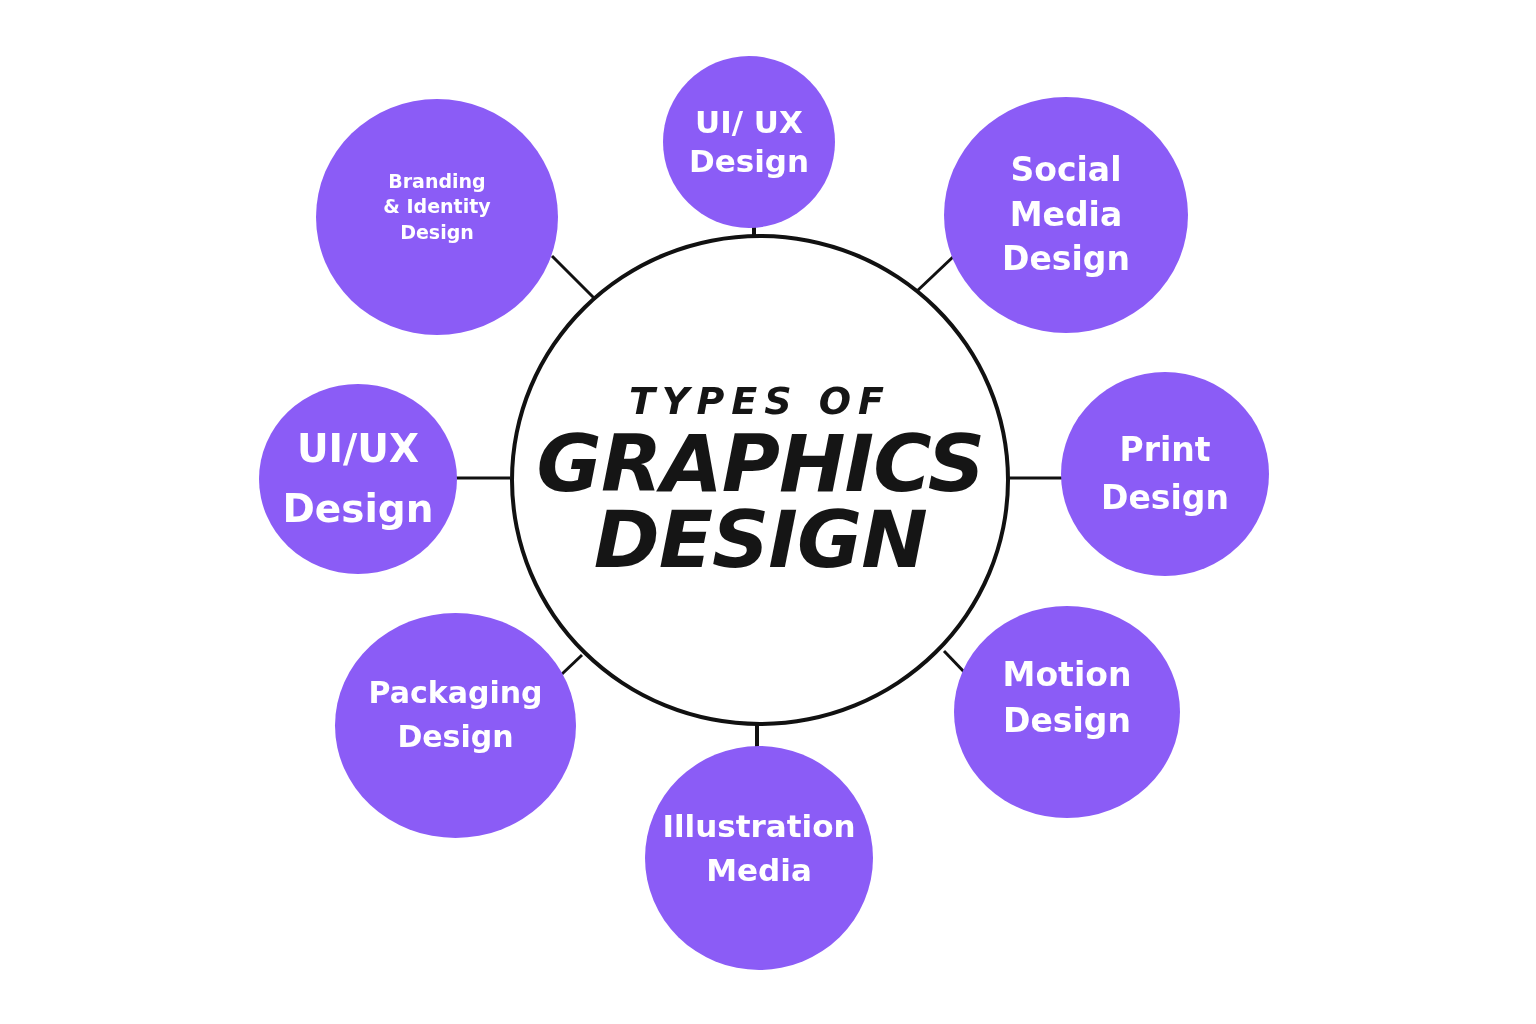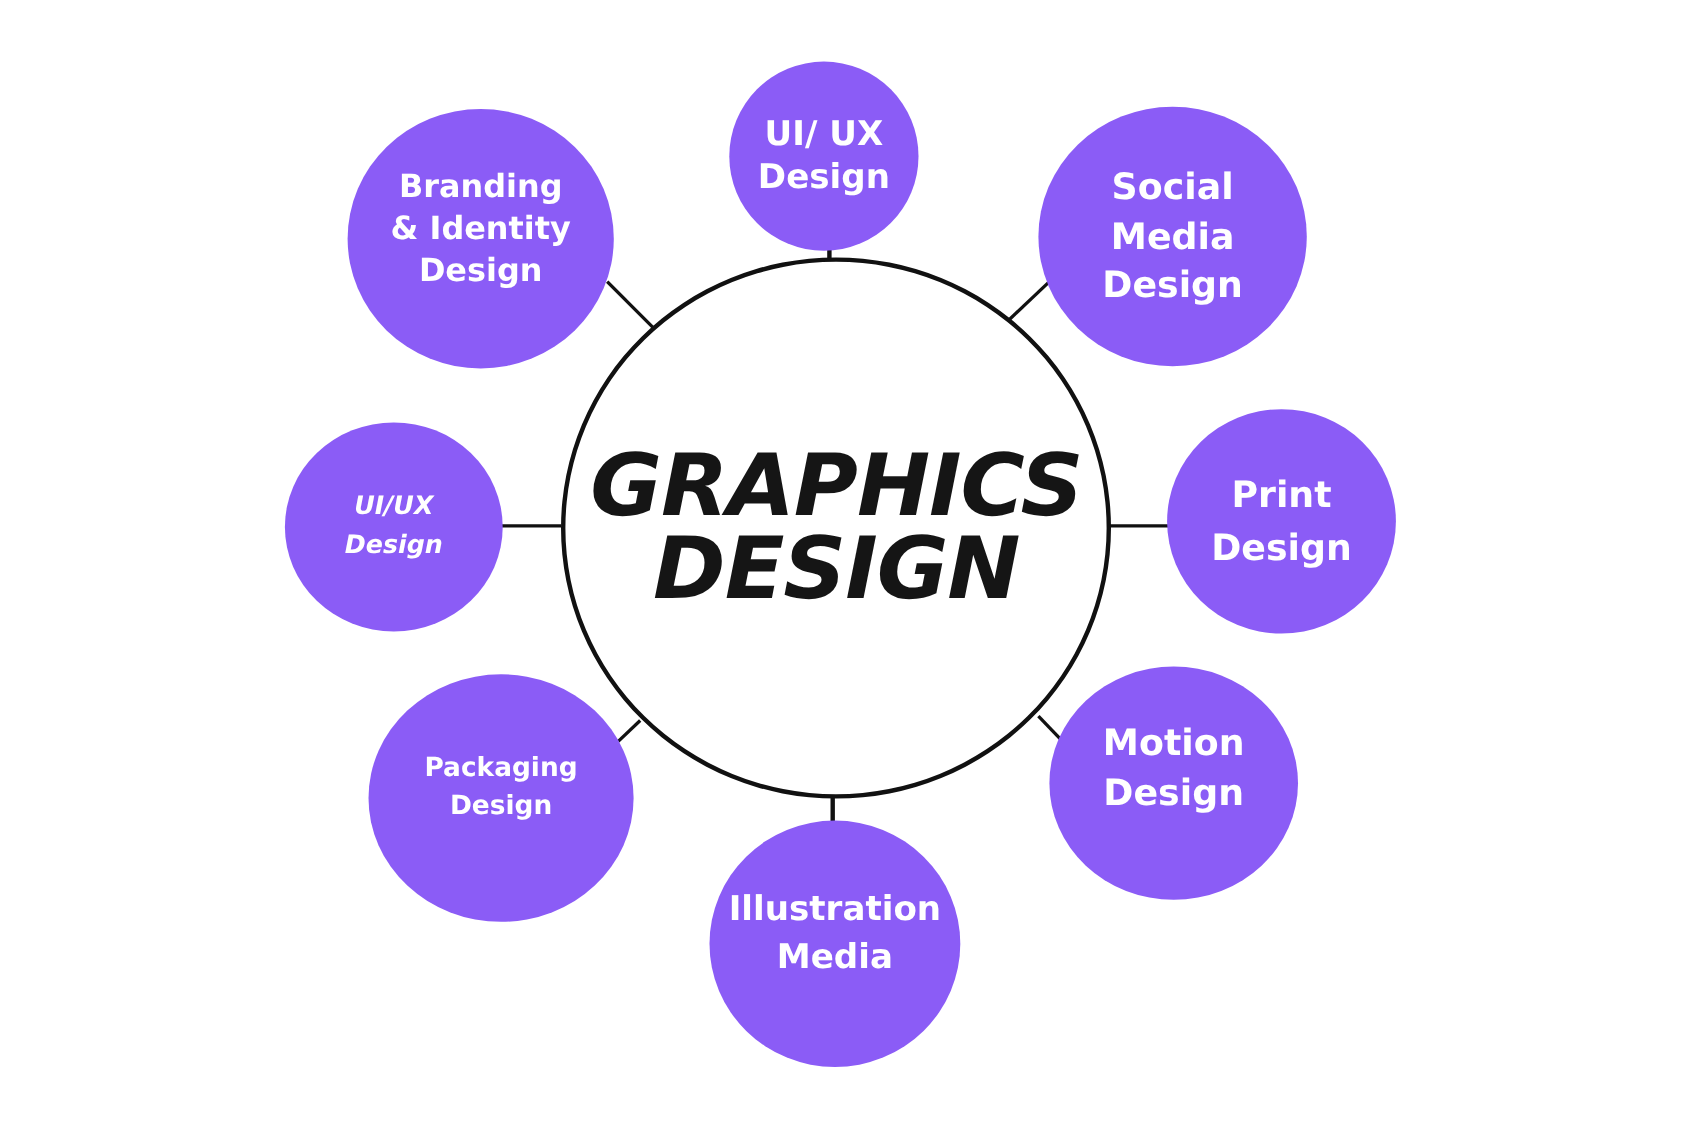--- a/index.html
+++ b/index.html
@@ -86,20 +86,21 @@
   <line x1="757" y1="724" x2="757" y2="748" stroke="#111" stroke-width="4"></line>
 
   <line x1="582" y1="655" x2="562" y2="674" stroke="#111" stroke-width="3"></line>
 
   <line x1="456" y1="478" x2="510" y2="478" stroke="#111" stroke-width="3"></line>
 
   <line x1="552" y1="256" x2="594" y2="298" stroke="#111" stroke-width="3"></line>
 </svg>
 
 <div class="hub" style="left:510px; top:234px; width:500px; height:492px;">
+  <div class="hub-sub">TYPES OF</div>
   <div class="hub-title">GRAPHICS</div>
   <div class="hub-title">DESIGN</div>
 </div>
 
 <div class="node" style="left:663px; top:56px; width:172px; height:172px;">
   <span class="node-label" style="font-size:31px; line-height:1.25;">UI/ UX
 Design</span>
 </div>
 
 <div class="node" style="left:944px; top:97px; width:244px; height:236px;align-items:center;">
@@ -117,26 +118,26 @@
   <span class="node-label" style="font-size:33px; line-height:1.4; margin-top:-28px;">Motion
 Design</span>
 </div>
 
 <div class="node" style="left:645px; top:746px; width:228px; height:224px;">
   <span class="node-label" style="font-size:31px; line-height:1.42; margin-top:-20px;">Illustration
 Media</span>
 </div>
 
 <div class="node" style="left:335px; top:613px; width:241px; height:225px;">
-  <span class="node-label" style="font-size:24px; line-height:1.45; margin-top:-22px;">Packaging
+  <span class="node-label" style="font-size:30px; line-height:1.45; margin-top:-22px;">Packaging
 Design</span>
 </div>
 
 <div class="node" style="left:259px; top:384px; width:198px; height:190px;">
-  <span class="node-label" style="font-size:23px; line-height:1.55;font-style:italic;">UI/UX
+  <span class="node-label" style="font-size:39px; line-height:1.55;">UI/UX
 Design</span>
 </div>
 
 <div class="node" style="left:316px; top:99px; width:242px; height:236px;">
-  <span class="node-label" style="font-size:29px; line-height:1.32; margin-top:-20px;text-align:center;">Branding
+  <span class="node-label" style="font-size:19px; line-height:1.32; margin-top:-20px;text-align:center;">Branding
 &amp; Identity
 Design</span>
 </div>
 
 </body></html>

